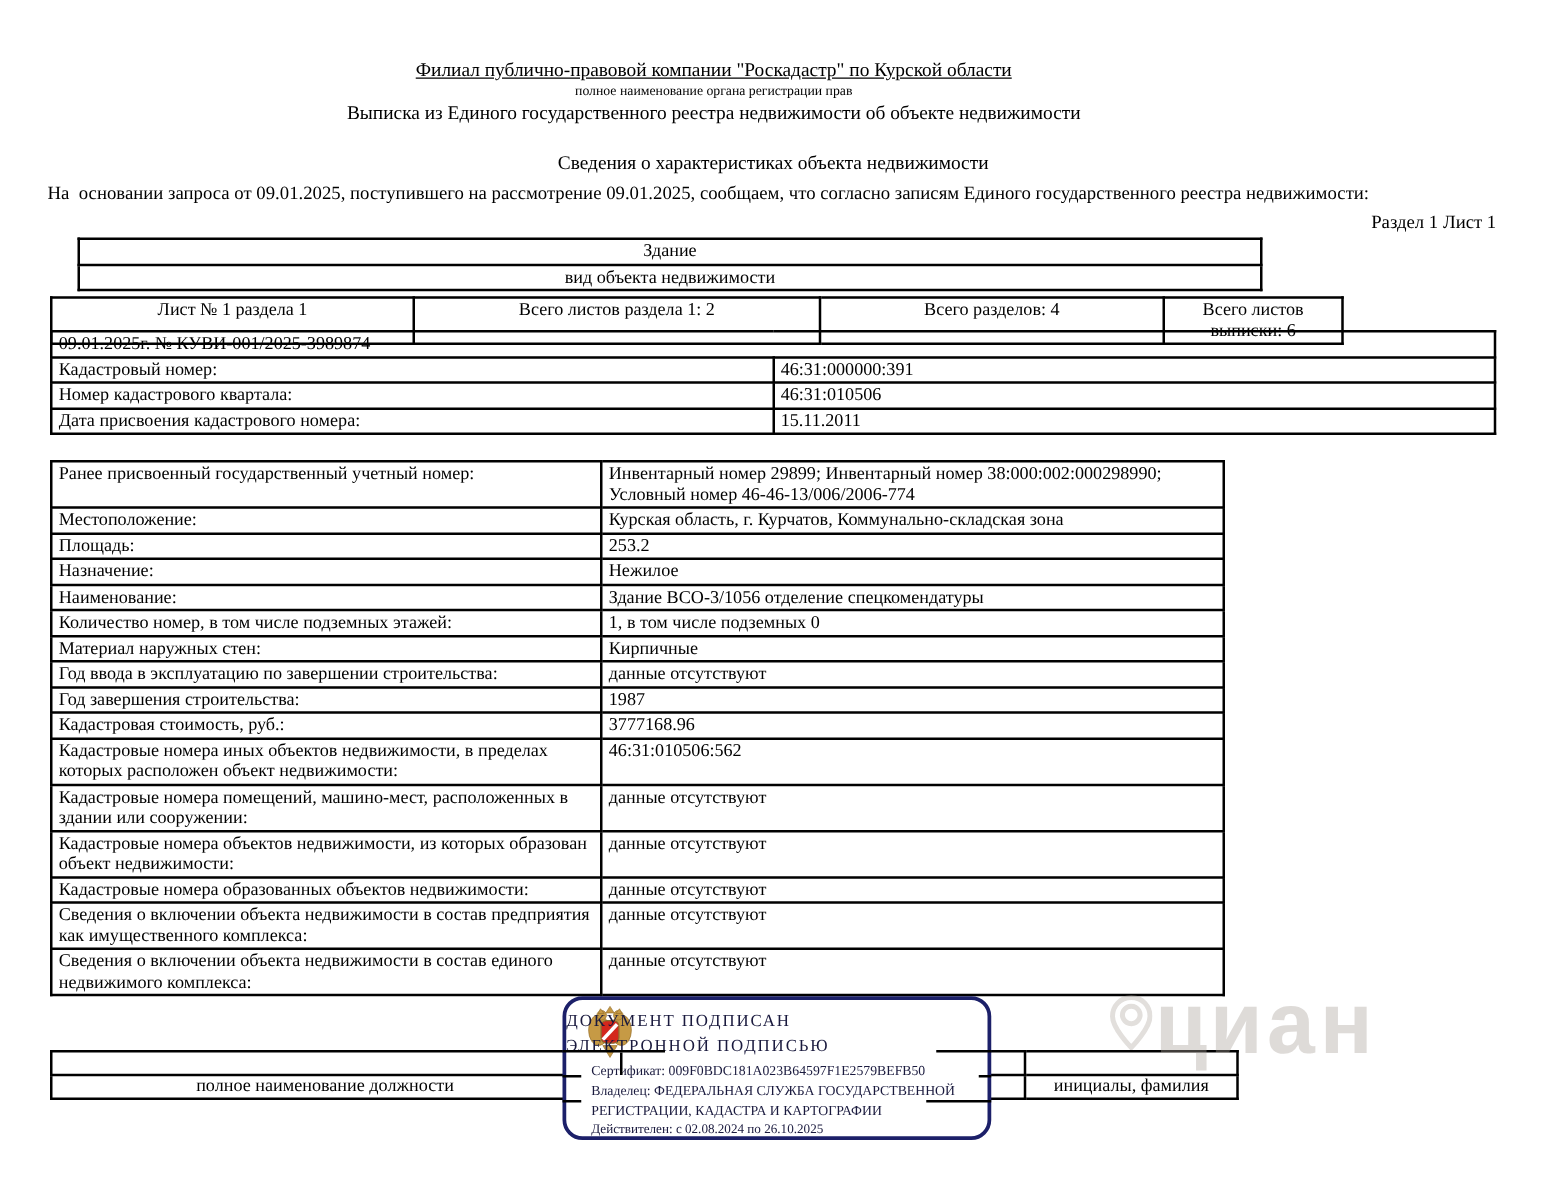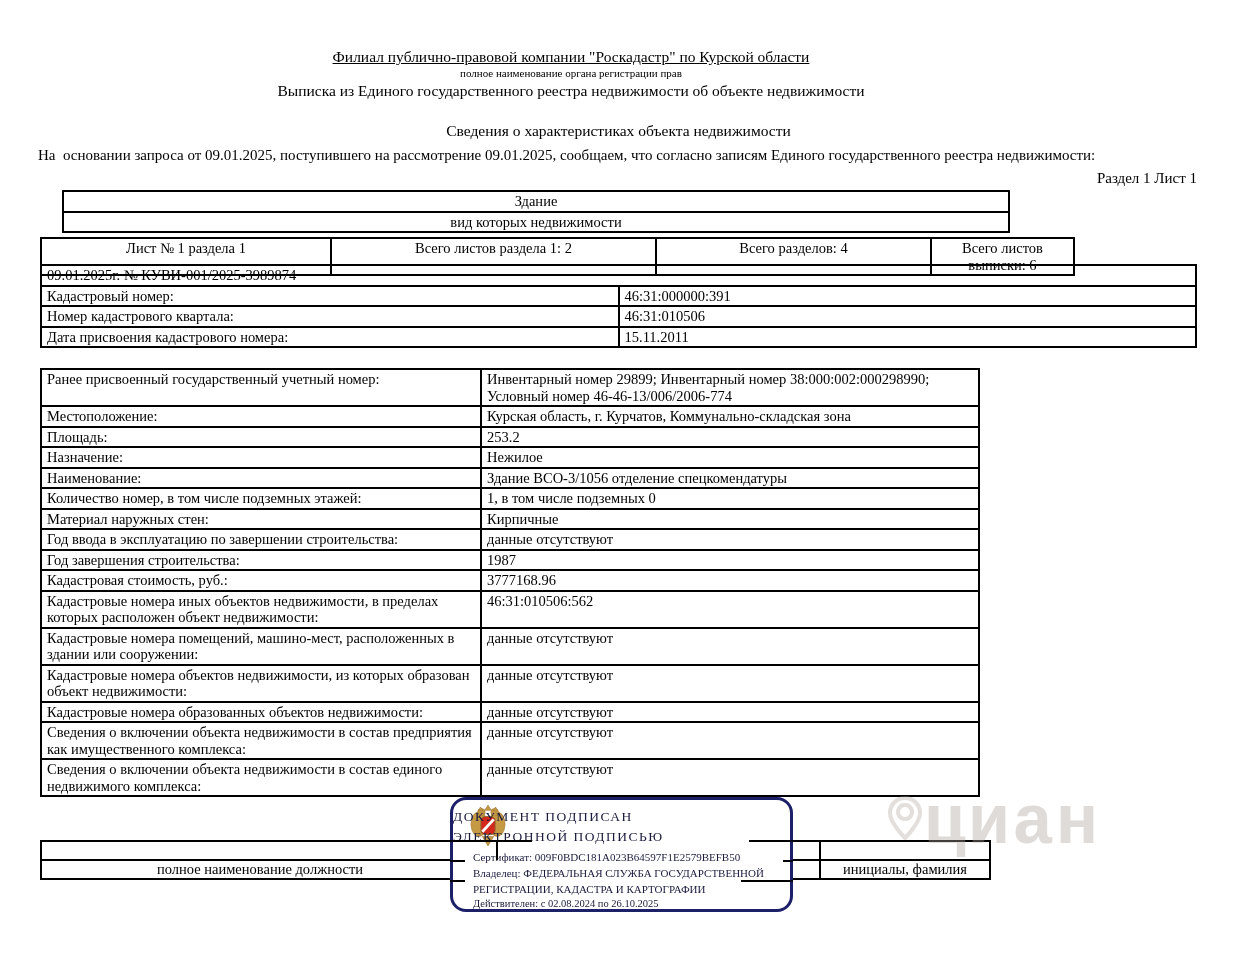--- a/index.html
+++ b/index.html
@@ -88,21 +88,21 @@
   <div class="abs section-title">Сведения о характеристиках объекта недвижимости</div>
   <div class="abs request-line">На  основании запроса от 09.01.2025, поступившего на рассмотрение 09.01.2025, сообщаем, что согласно записям Единого государственного реестра недвижимости:</div>
   <div class="abs section-sheet">Раздел 1 Лист 1</div>
 
   <table class="abs tbl" id="type-table">
     <tbody>
         <tr>
           <td>Здание</td>
         </tr>
     <tr>
-          <td>вид которых недвижимости</td>
+          <td>вид объекта недвижимости</td>
         </tr>
   </tbody>
     </table>
 
   <table class="abs tbl" id="sheet-table">
     <tbody>
         <tr>
       <td style="width:278px">Лист № 1 раздела 1</td>
       <td style="width:313px">Всего листов раздела 1: 2</td>
       <td style="width:263px">Всего разделов: 4</td>

